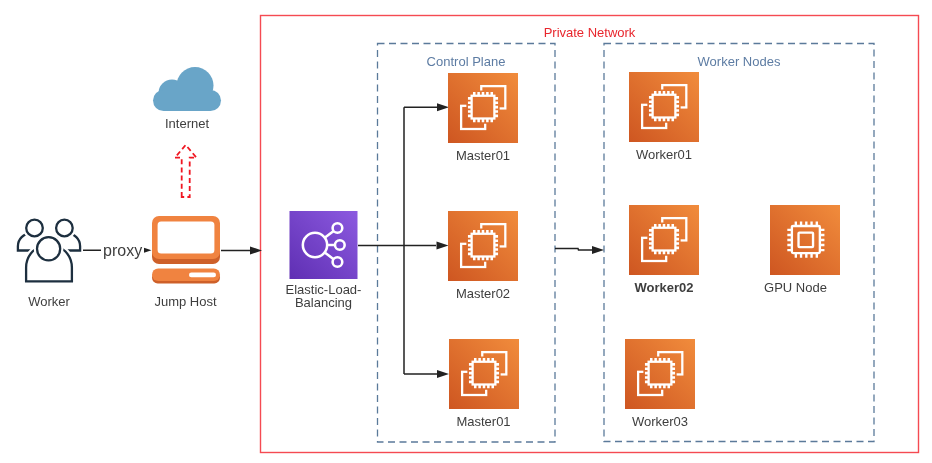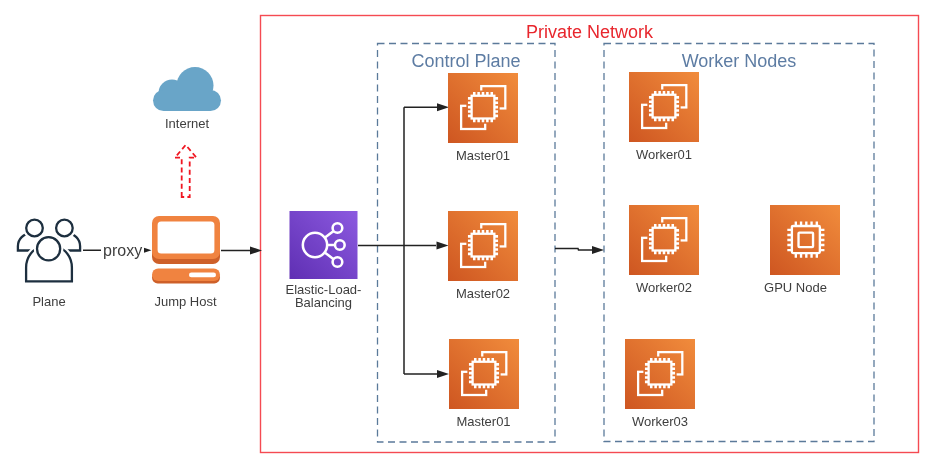--- a/index.html
+++ b/index.html
@@ -1,19 +1,19 @@
 <!DOCTYPE html>
 <html style="--label: #3e3e3e; --line: #222222; --red_border: #f54a52; --red_label: #e8262d; --red_arrow: #f01722; --slate_border: #5b7a9a; --slate_label: #5d7ca3; --cloud: #69a5c8; --laptop: #f08340; --laptop_shade: #ce6029; --users: #1d2f3f;"><head>
 <meta charset="utf-8">
 <style>
   html,body{margin:0;padding:0;background:#fff;}
   .canvas{position:relative;width:932px;height:463px;background:#fff;overflow:hidden;
           font-family:"Liberation Sans", sans-serif;}
   .overlay{position:absolute;left:0;top:0;pointer-events:none;}
-  .group-label{position:absolute;text-align:center;font-size:18px;line-height:13px;}
+  .group-label{position:absolute;text-align:center;font-size:13px;line-height:13px;}
   .group-label.slate{color:var(--slate_label);}
   .group-label.red{color:var(--red_label);}
   .node{position:absolute;}
   .node .icon{display:block;}
   .nlabel{position:absolute;left:50%;transform:translateX(-50%);white-space:nowrap;
           text-align:center;font-size:13px;line-height:13.5px;color:var(--label);}
   .edge-label{position:absolute;font-size:16px;line-height:13px;color:var(--label);
               background:#fff;padding:0 2px;}
   .conn{stroke:var(--line);stroke-width:1.5;fill:none;}
   .arrowhead{fill:var(--line);stroke:none;}
@@ -143,21 +143,21 @@
   <svg class="overlay" style="left:170px;top:140px;" width="32" height="62" viewBox="0 0 32 62">
     <path class="dashed-arrow" d="M11.7 57 V17.7 H4.9 L15.7 4.9 L26.5 17.7 H19.7 V57 Z"></path>
   </svg>
 
   <span class="edge-label" style="left:101px;top:243.5px;">proxy</span>
 
   <div class="node" style="left:16px;top:217px;width:66px;">
     <svg class="icon" width="66" height="66" viewBox="0 0 66 66">
         <use href="#ic-users"></use>
       </svg>
-    <div class="nlabel" style="margin-top:12px;">Plane</div>
+    <div class="nlabel" style="margin-top:12px;">Worker</div>
   </div>
 
   <div class="node" style="left:152px;top:63px;width:70px;">
     <svg class="icon cloud" width="70" height="49" viewBox="0 0 70 49">
         <use href="#ic-cloud"></use>
       </svg>
     <div class="nlabel" style="margin-top:5px;">Internet</div>
   </div>
 
   <div class="node" style="left:150.5px;top:216px;width:70px;">
@@ -199,21 +199,21 @@
     <svg class="icon" width="70" height="70" viewBox="0 0 80 80">
         <use href="#ic-ec2"></use>
       </svg>
     <div class="nlabel" style="margin-top:6px;">Worker01</div>
   </div>
 
   <div class="node" style="left:629px;top:205px;width:70px;">
     <svg class="icon" width="70" height="70" viewBox="0 0 80 80">
         <use href="#ic-ec2"></use>
       </svg>
-    <div class="nlabel" style="margin-top:6px;">Worker02</div>
+    <div class="nlabel" style="margin-top:6px;font-weight:bold;">Worker02</div>
   </div>
 
   <div class="node" style="left:625px;top:339px;width:70px;">
     <svg class="icon" width="70" height="70" viewBox="0 0 80 80">
         <use href="#ic-ec2"></use>
       </svg>
     <div class="nlabel" style="margin-top:6px;">Worker03</div>
   </div>
 
   <div class="node" style="left:770px;top:205px;width:51px;">

